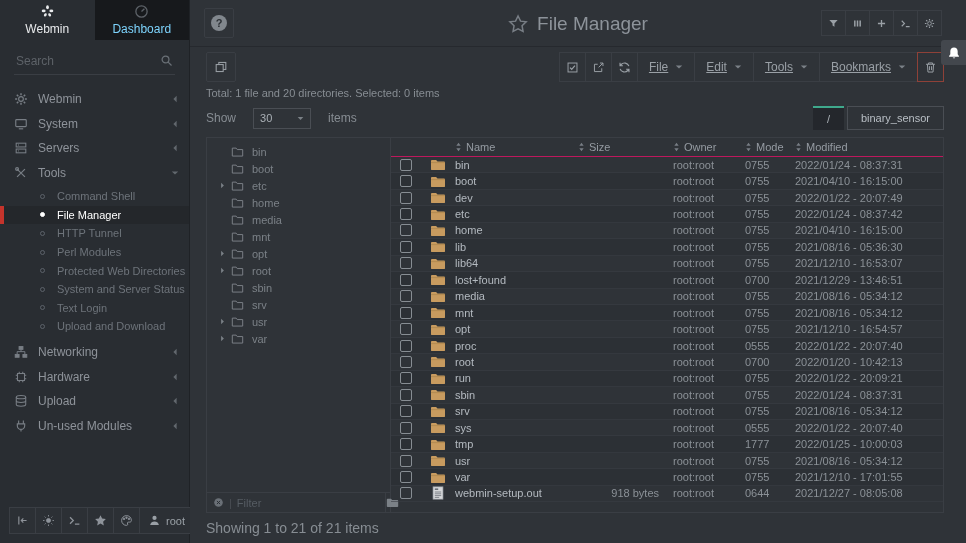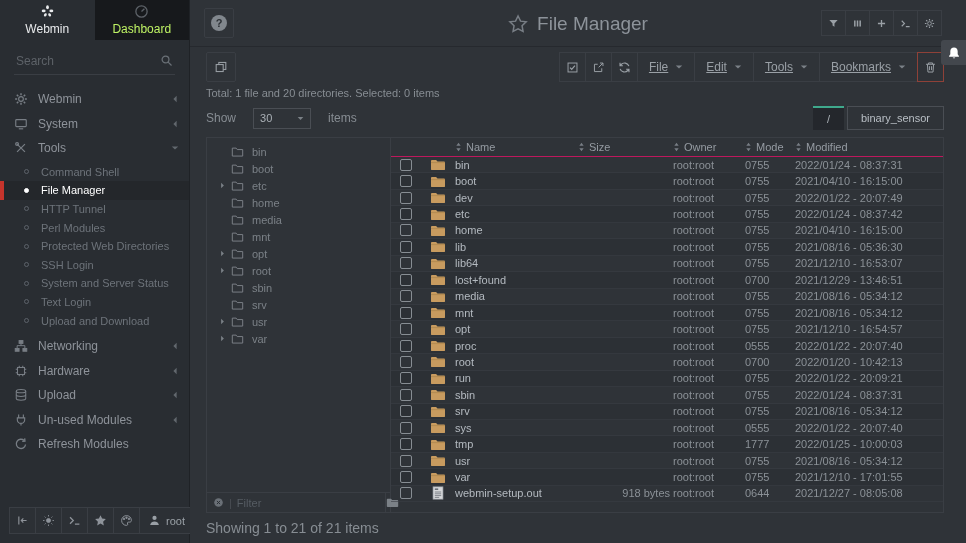--- a/index.html
+++ b/index.html
@@ -5,33 +5,33 @@
   * { box-sizing: border-box; margin: 0; padding: 0; }
   html,body { width:966px; height:543px; overflow:hidden; }
   body { font-family:"Liberation Sans", sans-serif; background:#2f3338; color:#aab0b6; font-size:12px; }
   .app { display:flex; width:966px; height:543px; }
 
   
   .sidebar { width:190px; flex-shrink:0; background:#292d32; border-right:1px solid #1f2226; display:flex; flex-direction:column; position:relative; }
   .side-tabs { display:flex; height:40px; flex-shrink:0; }
   .side-tab { flex:1; display:flex; flex-direction:column; align-items:center; justify-content:center; gap:3px; font-size:12px; color:#e8eaec; cursor:pointer; }
   .side-tab .icon { width:15px; height:15px; color:#e8eaec; }
-  .side-tab.inactive { background:#17191c; color:#bef264; }
+  .side-tab.inactive { background:#17191c; color:#7dd3fc; }
   .side-tab.inactive .icon { color:#5d6268; }
   .search-wrap { padding:10px 14px 6px; position:relative; flex-shrink:0; }
   .search-wrap input { width:100%; background:transparent; border:none; border-bottom:1px solid #3a3e44; color:#eab308; font-size:12px; padding:4px 20px 6px 2px; outline:none; font-family:inherit; }
   .search-wrap input::placeholder { color:#5d6268; }
   .search-wrap .icon { position:absolute; right:16px; top:14px; width:13px; height:13px; color:#6a7077; }
 
   nav { flex:1; padding-top:6px; overflow:hidden; }
   .cat { display:flex; align-items:center; height:24.5px; padding:0 10px 0 14px; color:#8e939a; font-size:12px; cursor:pointer; }
   .cat .icon { width:14px; height:14px; color:#787e85; margin-right:10px; flex-shrink:0; }
   .cat .chev { margin-left:auto; width:8px; height:8px; color:#62686e; }
   .sub { padding:2px 0 4px; }
-  .sub-item { position:relative; display:flex; align-items:center; height:18.6px; padding-left:24px; font-size:11px; color:#6d737a; cursor:pointer; }
+  .sub-item { position:relative; display:flex; align-items:center; height:18.6px; padding-left:40px; font-size:11px; color:#6d737a; cursor:pointer; }
   .sub-item .dot { width:5px; height:5px; border:1px solid #5c626a; border-radius:50%; margin-right:12px; flex-shrink:0; }
   .sub-item.active { color:#ffffff; background:rgba(0,0,0,.12); }
   .sub-item.active .dot { background:#fff; border-color:#fff; }
   .sub-item.active::before { content:""; position:absolute; left:0; top:0; bottom:0; width:4px; background:#c5342c; }
 
   .side-footer { position:absolute; left:10px; bottom:9px; display:flex; }
   .fbtn { min-width:27px; height:27px; border:1px solid #3a3e44; margin-left:-1px; display:flex; align-items:center; justify-content:center; color:#8e939a; cursor:pointer; background:#2c3035; }
   .fbtn .icon { width:13px; height:13px; }
   .fbtn.user-btn { padding:0 8px; gap:5px; font-size:11px; color:#9aa0a6; }
   .fbtn.logout { color:#e0352b; }
@@ -89,21 +89,21 @@
   .c-icon  { width:34px; display:flex; justify-content:center; flex-shrink:0; }
   .c-name  { flex:1; min-width:0; }
   .c-size  { width:95px; flex-shrink:0; justify-content:flex-start; }
   .c-owner { width:72px; flex-shrink:0; }
   .c-mode  { width:50px; flex-shrink:0; }
   .c-mod   { width:148px; flex-shrink:0; }
   .tbody { flex:1; overflow:hidden; }
   .row { display:flex; align-items:center; height:16.45px; border-bottom:1px solid rgba(58,62,68,.6); font-size:11px; color:#8b9197; cursor:pointer; }
   .row:nth-child(even) { background:rgba(0,0,0,.05); }
   .row .c-name { color:#b4bac0; }
-  .row .c-size { text-align:left; justify-content:flex-end; display:flex; padding-right:3px; }
+  .row .c-size { text-align:left; justify-content:flex-end; display:flex; padding-right:14px; }
   .cbox { width:12px; height:12px; border:1px solid #878d93; border-radius:2px; background:transparent; cursor:pointer; }
   .ficon { width:16px; height:13px; display:block; }
   .fileicon { width:12px; height:14px; display:block; }
 
   .showing-line { padding:7px 16px; font-size:14px; color:#878d93; flex-shrink:0; }
   .icon svg, .chev svg, .caret svg, .tw svg, .ficon svg, .fileicon svg { width:100%; height:100%; display:block; }
   .icon, .chev, .caret { display:inline-block; }
 </style>
 </head>
 <body>
@@ -169,20 +169,35 @@
           </span>
           <span>System</span>
           <span class="chev">
             <svg viewBox="0 0 8 8" fill="currentColor">
               <path d="M5.6 0.8L2.4 4l3.2 3.2z"></path>
             </svg>
           </span>
         </div>
         <div class="cat">
           <span class="icon">
+            <svg viewBox="0 0 16 16" fill="none" stroke="currentColor" stroke-width="1.2">
+              <rect x="2.5" y="2.5" width="11" height="4.3"></rect>
+              <rect x="2.5" y="9.2" width="11" height="4.3"></rect>
+              <path d="M4.7 4.6h.8M4.7 11.3h.8" stroke-width="1.6"></path>
+            </svg>
+          </span>
+          <span>Servers</span>
+          <span class="chev">
+            <svg viewBox="0 0 8 8" fill="currentColor">
+              <path d="M5.6 0.8L2.4 4l3.2 3.2z"></path>
+            </svg>
+          </span>
+        </div>
+        <div class="cat">
+          <span class="icon">
             <svg viewBox="0 0 16 16" fill="none" stroke="currentColor" stroke-width="1.4">
               <path d="M3.5 12.5l9-9M3.5 3.5l9 9"></path>
               <circle cx="3.5" cy="3.5" r="1.6"></circle>
             </svg>
           </span>
           <span>Tools</span>
           <span class="chev">
             <svg viewBox="0 0 8 8" fill="currentColor">
               <path d="M0.8 2.4L4 5.6l3.2-3.2z"></path>
             </svg>
@@ -201,24 +216,20 @@
             <span class="dot"></span>
             <span>HTTP Tunnel</span>
           </div>
           <div class="sub-item">
             <span class="dot"></span>
             <span>Perl Modules</span>
           </div>
           <div class="sub-item">
             <span class="dot"></span>
             <span>Protected Web Directories</span>
-          </div>
-          <div class="sub-item">
-            <span class="dot"></span>
-            <span>SSH Login</span>
           </div>
           <div class="sub-item">
             <span class="dot"></span>
             <span>System and Server Status</span>
           </div>
           <div class="sub-item">
             <span class="dot"></span>
             <span>Text Login</span>
           </div>
           <div class="sub-item">
@@ -276,29 +287,20 @@
             <svg viewBox="0 0 16 16" fill="none" stroke="currentColor" stroke-width="1.3">
               <path d="M5.3 1.8v3.7M10.7 1.8v3.7M3.8 5.5h8.4v2.2a4.2 4.2 0 0 1-8.4 0zM8 12v2.4"></path>
             </svg>
           </span>
           <span>Un-used Modules</span>
           <span class="chev">
             <svg viewBox="0 0 8 8" fill="currentColor">
               <path d="M5.6 0.8L2.4 4l3.2 3.2z"></path>
             </svg>
           </span>
-        </div>
-        <div class="cat">
-          <span class="icon">
-            <svg viewBox="0 0 16 16" fill="none" stroke="currentColor" stroke-width="1.5">
-              <path d="M13.2 8.6A5.3 5.3 0 1 1 11.6 4"></path>
-              <path d="M12.2 1.6l.3 3.1-3.1.3" fill="none"></path>
-            </svg>
-          </span>
-          <span>Refresh Modules</span>
         </div>
       </nav>
     <div class="side-footer" id="side-footer">
         <div class="fbtn">
           <span class="icon">
             <svg viewBox="0 0 16 16" fill="none" stroke="currentColor" stroke-width="1.4">
               <path d="M3.5 3v10M13 8H6.5M9 5.5L6.5 8 9 10.5"></path>
             </svg>
           </span>
         </div>

